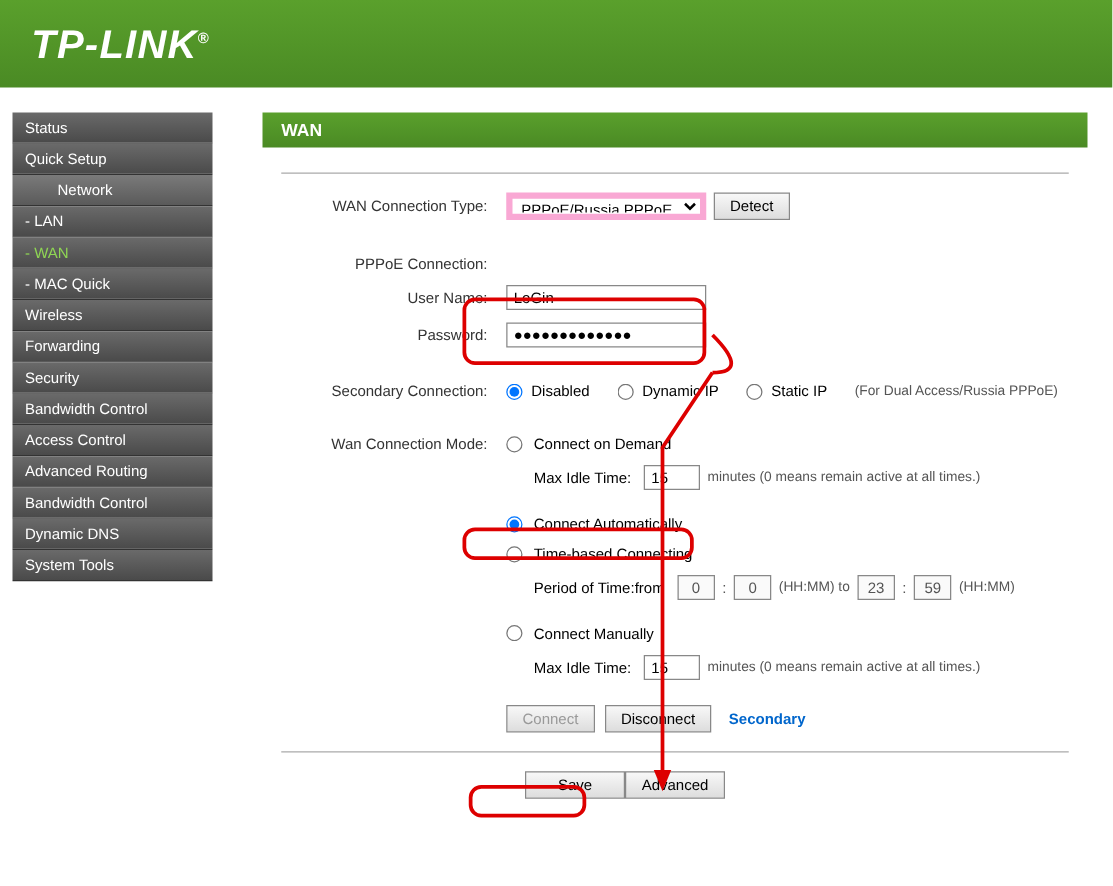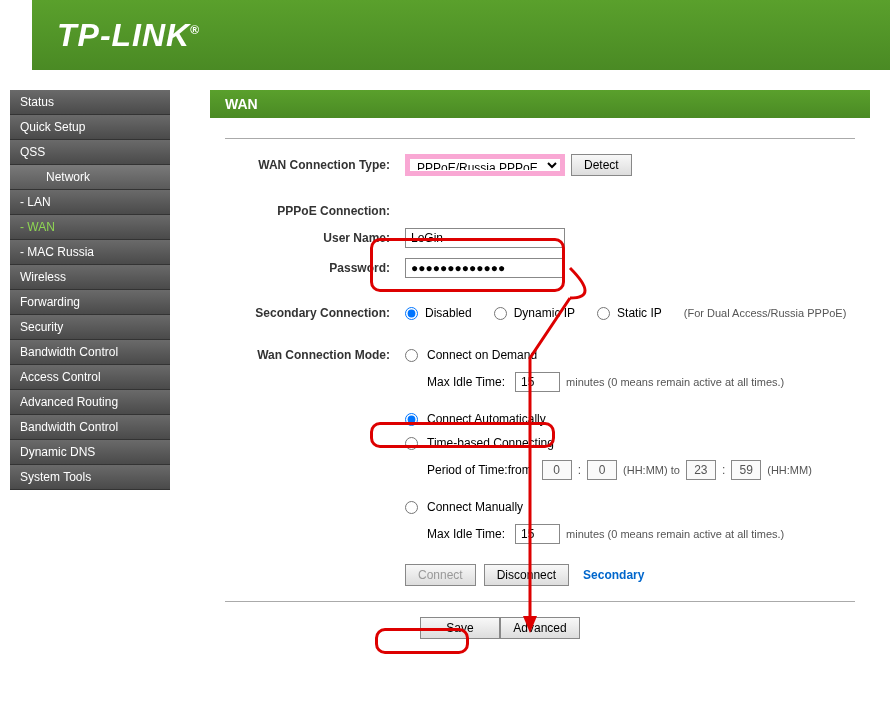--- a/index.html
+++ b/index.html
@@ -4,21 +4,20 @@
   <style>
     * { box-sizing: border-box; margin: 0; padding: 0; }
     body { font-family: Arial, sans-serif; font-size: 12px; background: #fff; width: 890px; }
     
     .header {
       background: linear-gradient(to bottom, #5aa02c 0%, #4a8a24 100%);
       height: 70px;
       display: flex;
       align-items: center;
       padding-left: 25px;
-      margin-left: 32px;
     }
     .logo {
       color: #fff;
       font-size: 32px;
       font-weight: bold;
       font-style: italic;
       letter-spacing: 1px;
     }
     .logo sup { font-size: 12px; font-style: normal; }
     
@@ -65,21 +64,21 @@
     .form-area { padding: 0 15px; }
     
     .form-row {
       display: flex;
       align-items: center;
       margin-bottom: 10px;
     }
     .form-label {
       width: 180px;
       text-align: right;
-      font-weight: bold;
+      font-weight: normal;
       padding-right: 15px;
       color: #333;
     }
     .form-content {
       flex: 1;
       display: flex;
       align-items: center;
       gap: 6px;
       flex-wrap: wrap;
     }
@@ -158,25 +157,24 @@
 <body>
 
 <div class="header">
   <div class="logo"><span>TP-LINK</span><sup>®</sup></div>
 </div>
 
 <div class="container">
   <div class="sidebar">
     <div class="sidebar-item">Status</div>
     <div class="sidebar-item">Quick Setup</div>
-    <div class="sidebar-item">QSS</div>
     <div class="sidebar-item network">Network</div>
     <div class="sidebar-sub">- LAN</div>
     <div class="sidebar-sub active">- WAN</div>
-    <div class="sidebar-sub">- MAC Russia</div>
+    <div class="sidebar-sub">- MAC Quick</div>
     <div class="sidebar-item">Wireless</div>
     <div class="sidebar-item">Forwarding</div>
     <div class="sidebar-item">Security</div>
     <div class="sidebar-item">Bandwidth Control</div>
     <div class="sidebar-item">Access Control</div>
     <div class="sidebar-item">Advanced Routing</div>
     <div class="sidebar-item">Bandwidth Control</div>
     <div class="sidebar-item">Dynamic DNS</div>
     <div class="sidebar-item">System Tools</div>
   </div>
@@ -262,21 +260,21 @@
             <input type="text" class="small" disabled="" value="0" style="">
             <span class="colsep">:</span>
             <input type="text" class="small" disabled="" value="0" style="">
             <span class="help-text">(HH:MM) to</span>
             <input type="text" class="small" disabled="" value="23" style="">
             <span class="colsep">:</span>
             <input type="text" class="small" disabled="" value="59" style="">
             <span class="help-text">(HH:MM)</span>
           </div>
 
-          <div style="display:flex; align-items:flex-end; gap:6px;">
+          <div style="display:flex; align-items:flex-start; gap:6px;">
             <input type="radio" name="mode" style="">
             <span>Connect Manually</span>
           </div>
           <div class="sub-option">
             <span class="sub-option-label">Max Idle Time:</span>
             <input type="text" class="small-wide" value="15" style="">
             <span class="help-text">minutes (0 means remain active at all times.)</span>
           </div>
 
           <div style="display:flex; align-items:center; gap:8px;">

